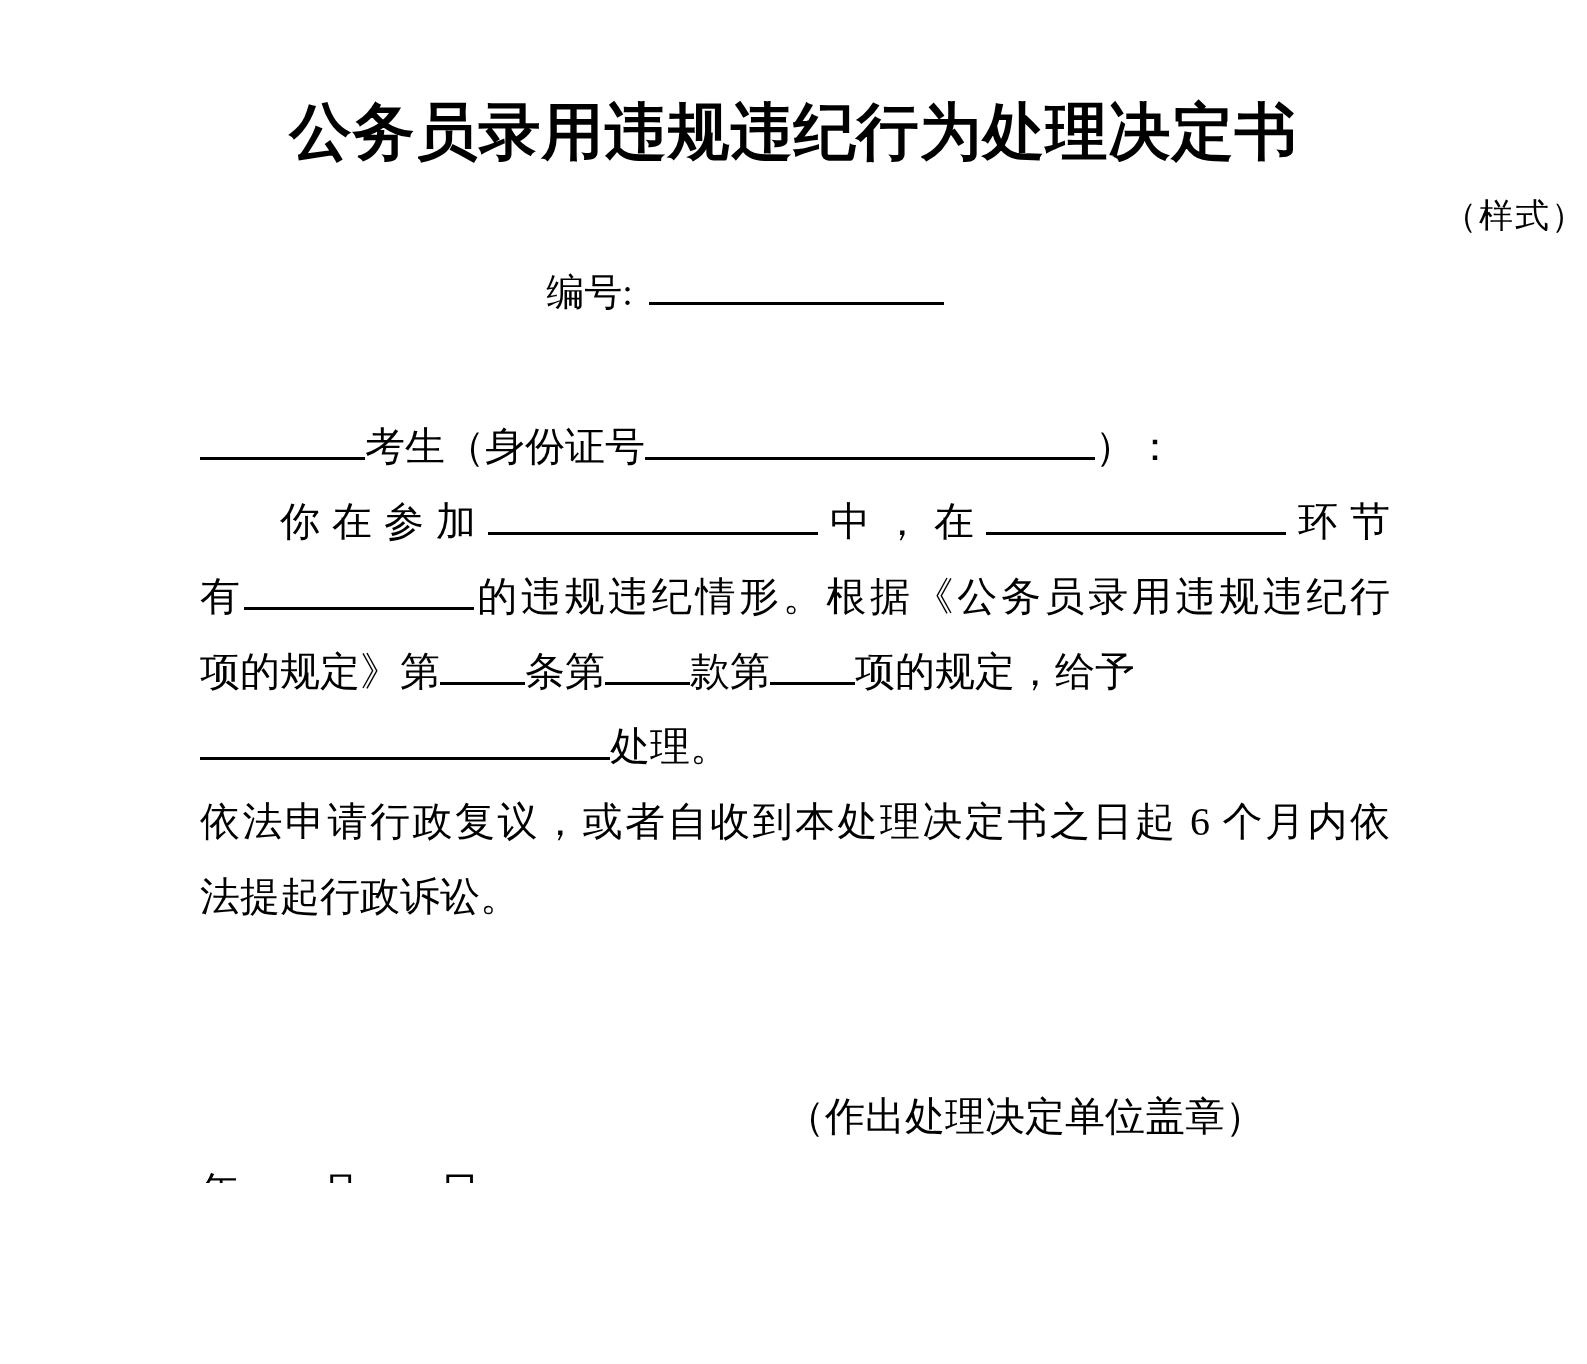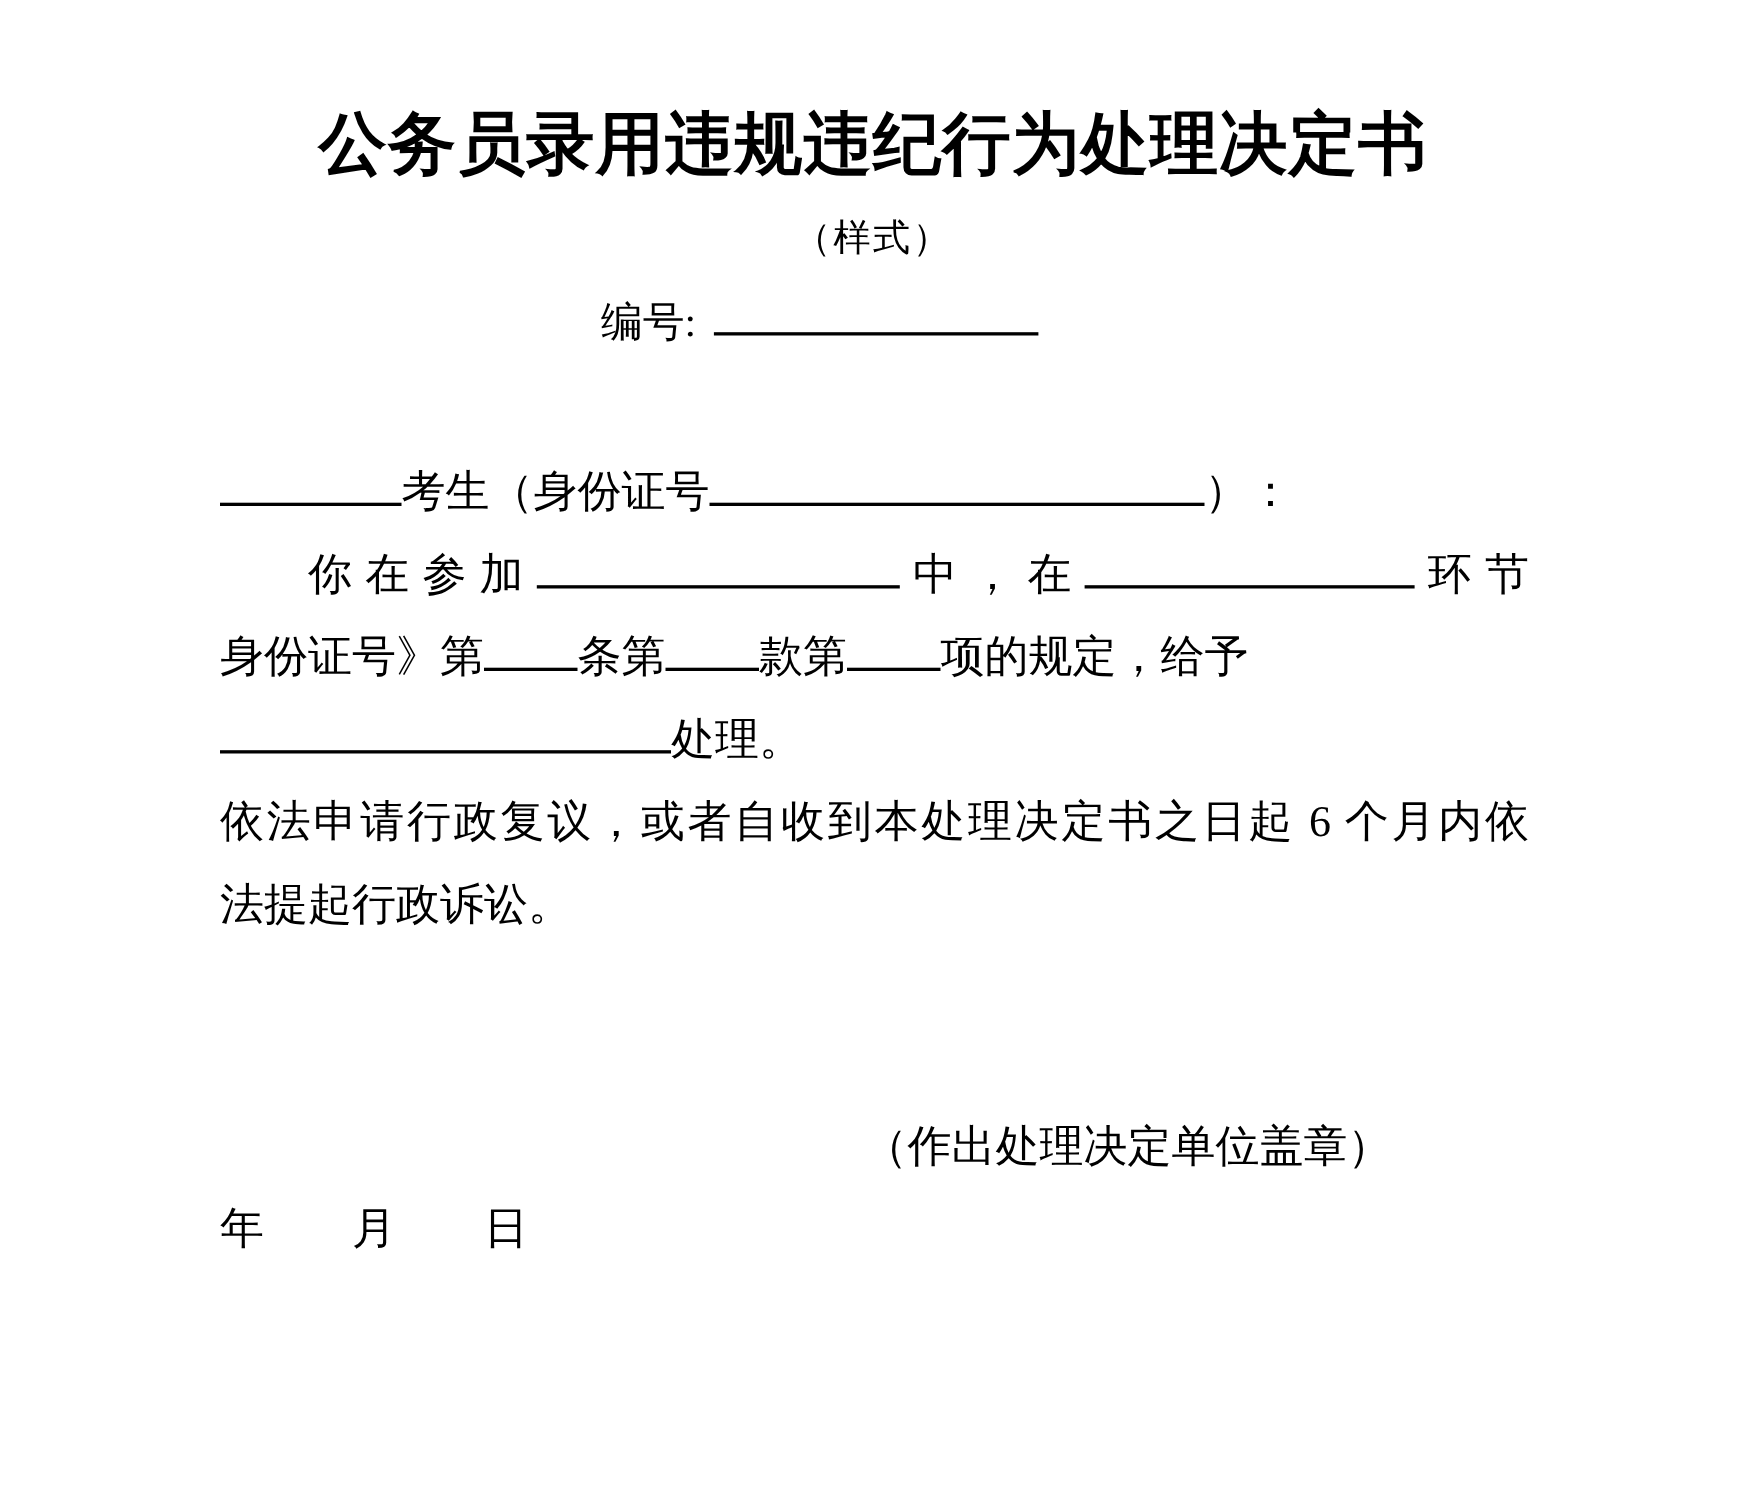--- a/index.html
+++ b/index.html
@@ -15,21 +15,21 @@
     overflow: hidden;
   }
   .title {
     text-align: center;
     font-size: 62px;
     font-weight: bold;
     letter-spacing: 1px;
     line-height: 1.2;
   }
   .subtitle {
-    text-align: center;
+    text-align: right;
     font-size: 34px;
     margin-top: 24px;
     letter-spacing: 2px;
   }
   .content { margin: 0 197px 0 200px; } 
   .number-row {
     margin-top: 24px;
     text-align: center;
     padding-right: 100px;
     font-size: 38px;
@@ -77,23 +77,26 @@
     <div class="body-text">
 
       <div class="line">
         <span class="blank w165"></span><span>考生（身份证号</span><span class="blank w450"></span><span>）：</span>
       </div>
 
       <div class="line jfull indent">
         <span>你在参加</span><span class="blank w330"></span><span>中，在</span><span class="blank w300"></span><span>环节</span>
       </div>
 
+      <div class="line jfull">
+        <span>有</span><span class="blank w230"></span><span>的违规违纪情形。根据《公务员录用违规违纪行</span>
+      </div>
 
       <div class="line">
-        <span>身份证号》第</span><span class="blank w85"></span><span>条第</span><span class="blank w85"></span><span>款第</span><span class="blank w85"></span><span>项的规定，给予</span>
+        <span>项的规定》第</span><span class="blank w85"></span><span>条第</span><span class="blank w85"></span><span>款第</span><span class="blank w85"></span><span>项的规定，给予</span>
       </div>
 
       <div class="line">
         <span class="blank w410"></span><span>处理。</span>
       </div>
 
 
       <div class="line jfull">
         <span>依法申请行政复议，或者自收到本处理决定书之日起 6 个月内依</span>
       </div>

